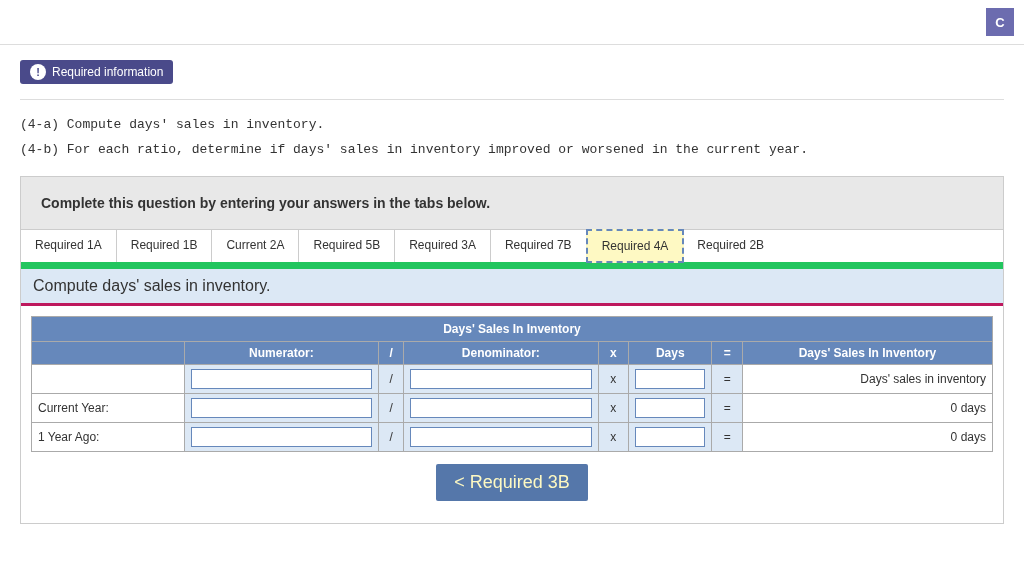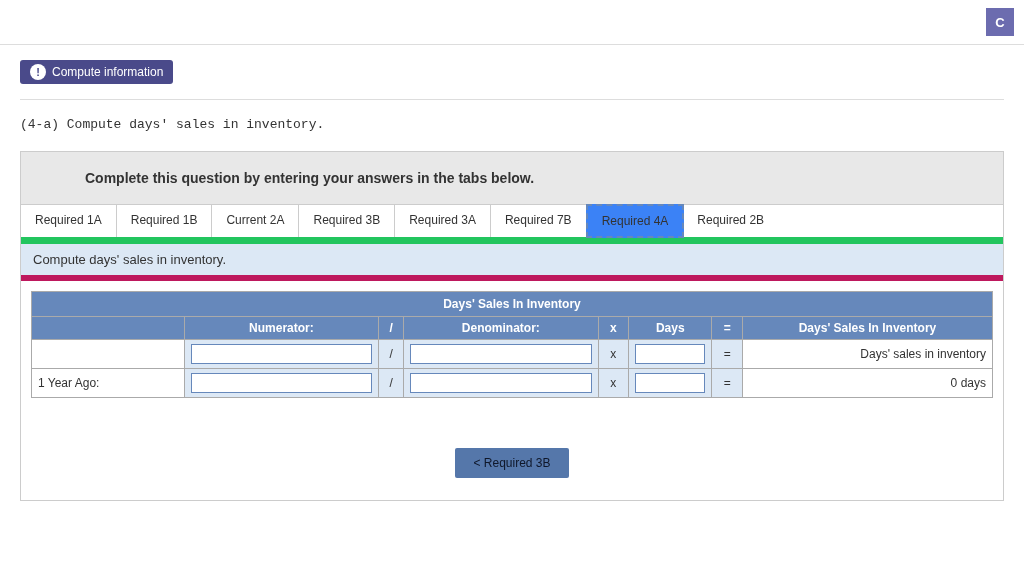--- a/index.html
+++ b/index.html
@@ -74,21 +74,20 @@
     .instruction-box {
       background: #e8e8e8;
       padding: 18px 20px;
       border: 1px solid #ccc;
       margin-bottom: 0;
     }
 
     .instruction-box p {
       font-weight: bold;
       font-size: 14px;
-      margin-left: 44px;
     }
 
     .tabs-container {
       border: 1px solid #ccc;
       border-top: none;
     }
 
     .tabs-row {
       display: flex;
       border-bottom: 7px solid #22c55e;
@@ -101,31 +100,31 @@
       white-space: nowrap;
       font-size: 12px;
       background: #fff;
     }
 
     .tab:last-child {
       border-right: none;
     }
 
     .tab.active {
-      background: #3b82f6;
+      background: #fef9c3;
       border: 2px dashed #6688bb;
       margin: -1px;
       z-index: 1;
     }
 
     .tab-content-label {
       background: #dce8f5;
       padding: 8px 12px;
-      font-size: 13px;
-      border-bottom: 6px solid #be185d;
+      font-size: 16px;
+      border-bottom: 3px solid #be185d;
     }
 
     .table-section {
       padding: 10px;
     }
 
     .days-sales-table {
       width: 100%;
       border-collapse: collapse;
       border: 1px solid #aaa;
@@ -195,72 +194,72 @@
 
     .nav-buttons {
       display: flex;
       gap: 8px;
       justify-content: center;
       padding: 12px;
     }
 
     .nav-btn {
       background: #5577aa;
-      color: #0f172a;
+      color: #fef9c3;
       border: none;
       padding: 8px 18px;
-      font-size: 12px;
+      font-size: 18px;
       cursor: pointer;
       border-radius: 2px;
       display: flex;
       align-items: center;
       gap: 6px;
-      margin-top: 38px;
     }
 
     hr.divider {
       border: none;
       border-top: 1px solid #ddd;
       margin-bottom: 15px;
     }
   </style>
 </head>
 <body>
 
 <div class="top-bar">
   <button class="top-bar-btn">C</button>
 </div>
 
 <div class="main-content">
 
   
   <div class="required-info-badge">
     <span class="exclamation">!</span>
-    <span>Compute information</span>
+    <span>Required information</span>
   </div>
 
   <hr class="divider">
 
   
   <div class="problem-text">
     <p>(4-a) Compute days' sales in inventory.</p>
+    <p>(4-b) For each ratio, determine if days' sales in inventory improved or worsened in the current year.</p>
   </div>
 
   
   <div class="instruction-box">
     <p>Complete this question by entering your answers in the tabs below.</p>
   </div>
 
   
   <div class="tabs-container">
     <div class="tabs-row">
       <div class="tab">Required 1A</div>
       <div class="tab">Required 1B</div>
       <div class="tab">Current 2A</div>
-      <div class="tab">Required 3B</div>
+      <div class="tab">Required 5B</div>
       <div class="tab">Required 3A</div>
       <div class="tab">Required 7B</div>
       <div class="tab active">Required 4A</div>
       <div class="tab">Required 2B</div>
     </div>
 
     <div class="tab-content-label">
       <span>Compute days' sales in inventory.</span>
     </div>
 
@@ -293,20 +292,39 @@
             <input type="text" value="" style="">
           </td>
           <td class="x-cell">x</td>
           <td>
             <input type="text" value="" style="">
           </td>
           <td class="equals-cell">=</td>
           <td class="result-cell">Days' sales in inventory</td>
         </tr>
 
+        <tr class="data-row">
+          <td class="label-cell">Current Year:</td>
+          <td>
+            <input type="text" value="" style="">
+          </td>
+          <td class="slash-cell">/</td>
+          <td>
+            <input type="text" value="" style="">
+          </td>
+          <td class="x-cell">x</td>
+          <td>
+            <input type="text" value="" style="">
+          </td>
+          <td class="equals-cell">=</td>
+          <td class="result-cell">
+            <span>0</span>
+            <span>days</span>
+          </td>
+        </tr>
 
         <tr class="data-row">
           <td class="label-cell">1 Year Ago:</td>
           <td>
             <input type="text" value="" style="">
           </td>
           <td class="slash-cell">/</td>
           <td>
             <input type="text" value="" style="">
           </td>

